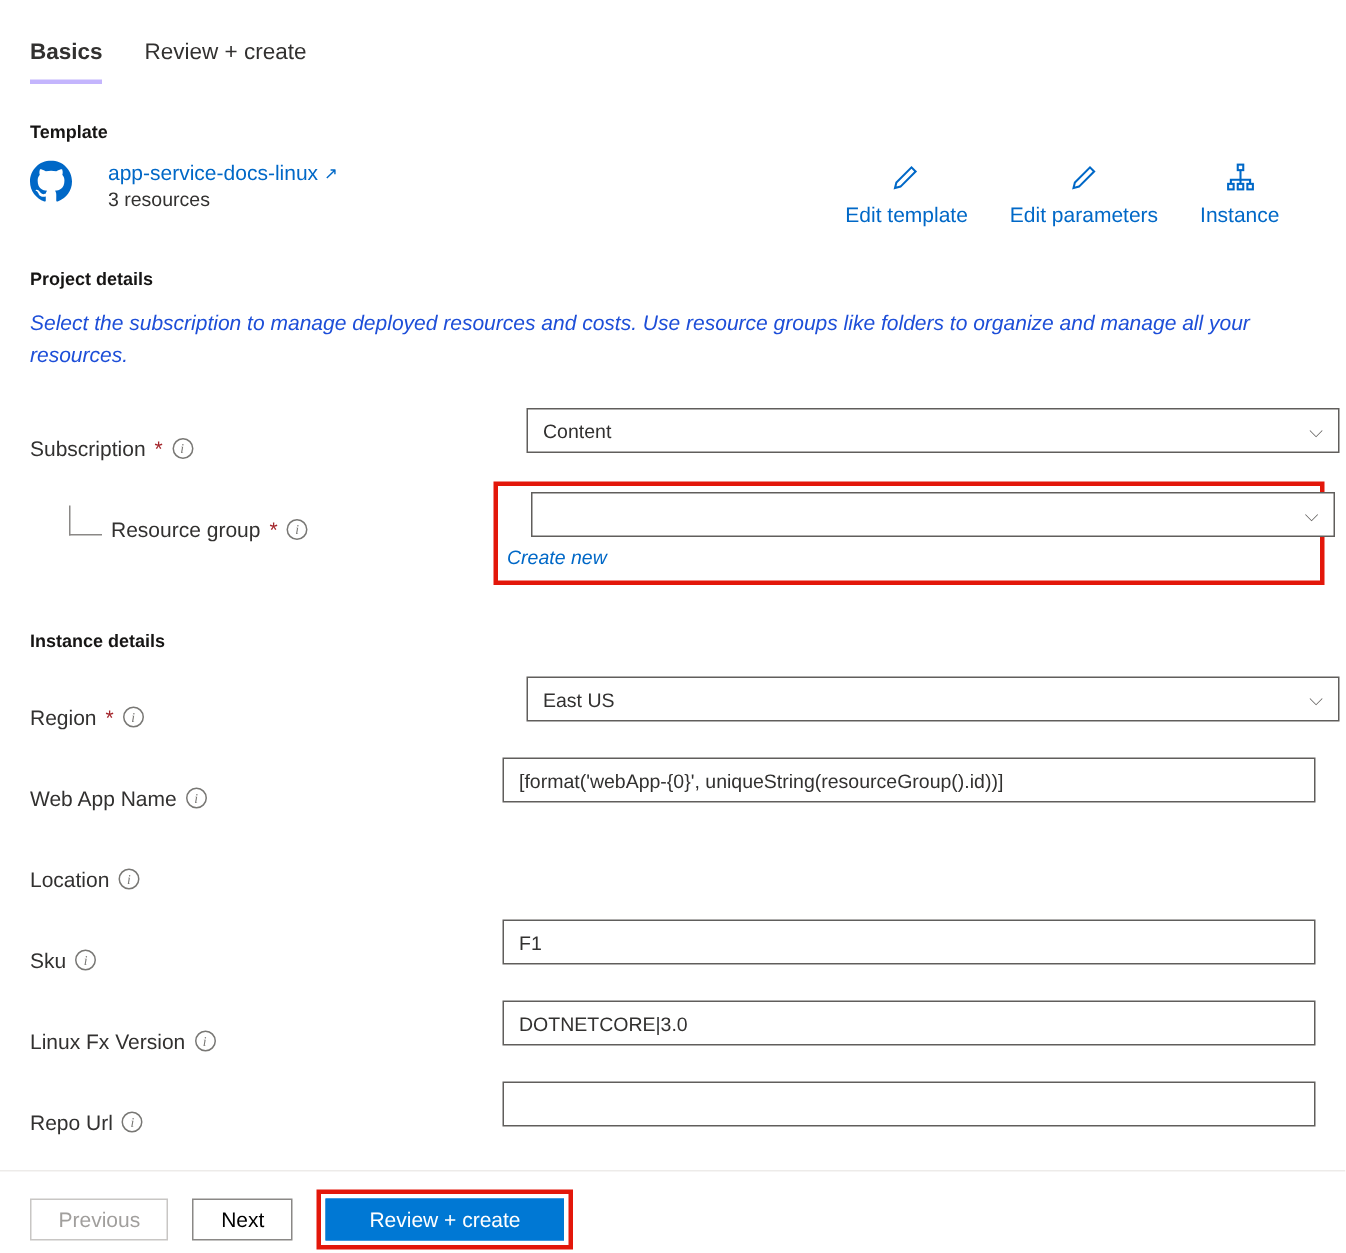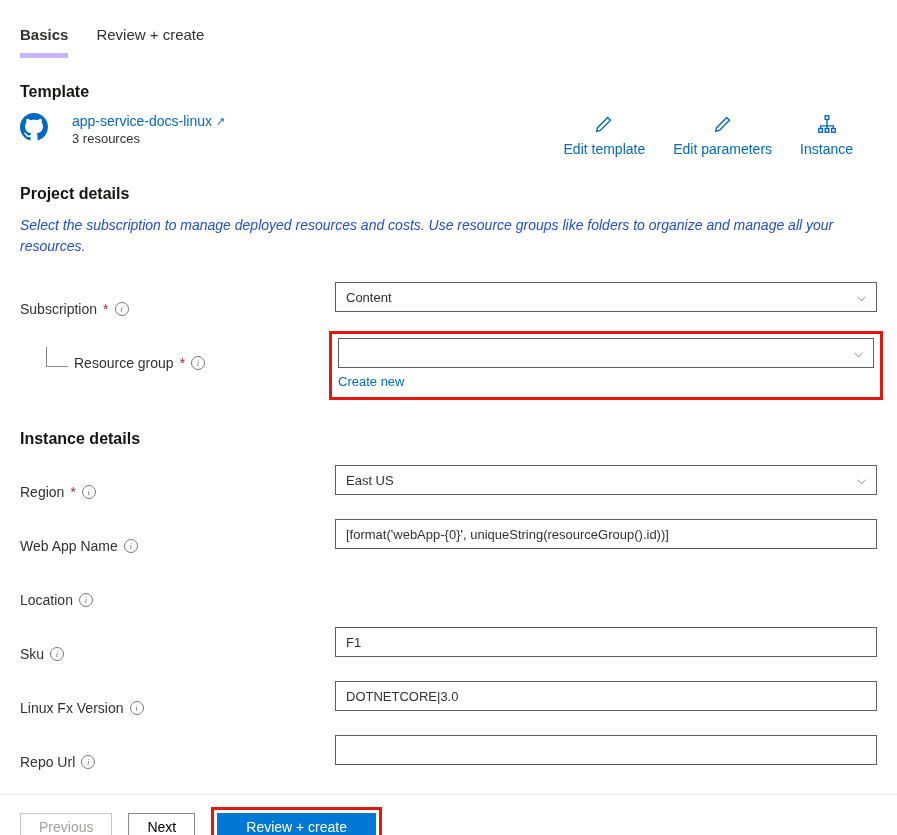--- a/index.html
+++ b/index.html
@@ -1,45 +1,45 @@
 <!DOCTYPE html>
 <html><head>
 <meta charset="utf-8">
 <style>
 * { box-sizing: border-box; margin: 0; padding: 0; }
 body { font-family: "Segoe UI", -apple-system, sans-serif; font-size: 14px; color: #323130; background: #fff; padding: 20px 20px 0 20px; width: 897px; }
 
 .tabs { display: flex; gap: 28px; border-bottom: 1px solid transparent; margin-bottom: 24px; }
 .tab { padding: 6px 0 10px 0; cursor: pointer; font-size: 15px; color: #323130; }
-.tab.active { font-weight: 600; border-bottom: 5px solid #c4b5fd; }
-
-.section-title { font-size: 16px; font-weight: 600; margin-bottom: 12px; color: #161514; }
+.tab.active { font-weight: 600; border-bottom: 3px solid #c4b5fd; }
+
+.section-title { font-size: 12px; font-weight: 600; margin-bottom: 12px; color: #161514; }
 .template-row { display: flex; align-items: flex-start; justify-content: space-between; margin-bottom: 28px; }
 .template-left { display: flex; gap: 24px; align-items: flex-start; }
 .gh-icon { width: 28px; height: 28px; }
 .template-info .link { color: #0068c7; font-size: 14px; display: inline-flex; align-items: center; gap: 4px; }
 .template-info .sub { color: #323130; font-size: 13px; margin-top: 2px; }
 .actions { display: flex; gap: 28px; margin-right: 24px; }
 .action { display: flex; flex-direction: column; align-items: center; gap: 6px; color: #0068c7; cursor: pointer; font-size: 14px; }
 .action svg { width: 22px; height: 22px; }
 
 .desc { color: #1d4ed8; font-size: 14px; line-height: 1.5; margin-bottom: 20px; max-width: 820px; font-style: italic; }
 
 .form-row { display: flex; align-items: center; margin-bottom: 14px; }
 .form-label { width: 315px; display: flex; align-items: center; gap: 6px; font-size: 14px; margin-top: 24px; }
 .form-label.indented { padding-left: 54px; position: relative; }
 .tree-line { position: absolute; left: 26px; top: -8px; width: 22px; height: 20px; border-left: 1px solid #8a8886; border-bottom: 1px solid #8a8886; }
 .req { color: #a4262c; }
 .info-icon { width: 14px; height: 14px; border: 1px solid #787774; border-radius: 50%; display: inline-flex; align-items: center; justify-content: center; font-size: 9px; color: #787774; font-style: italic; font-family: serif; cursor: help; line-height:1; }
 .form-control { flex: 1; max-width: 550px; }
 .select, .input { width: 100%; height: 30px; border: 1px solid #605e5c; background: #fff; padding: 0 10px; font-size: 13px; color: #323130; display: flex; align-items: center; justify-content: space-between; }
-.select { cursor: pointer; }
+.select { cursor: pointer; margin-left: 16px; }
 .chev { font-size: 12px; color: #605e5c; }
 .input { outline: none; }
-.link-small { color: #0068c7; font-size: 13px; margin-top: 6px; display: inline-block; cursor: pointer; }
+.link-small { color: #0068c7; font-size: 13px; margin-top: 6px; display: inline-block; cursor: pointer; font-style: italic; }
 
 .highlight-box { border: 3px solid #e3170a; padding: 4px 6px 8px 6px; margin-left: -6px; margin-right: -6px; }
 
 .section-break { margin-top: 30px; }
 
 .footer { border-top: 1px solid #edebe9; margin-top: 24px; padding: 12px 0; display: flex; gap: 16px; align-items: center; margin-left:-20px; margin-right:-20px; padding-left:20px;}
 .btn { height: 28px; padding: 0 18px; border: 1px solid #8a8886; background: #fff; font-size: 14px; cursor: pointer; font-family: inherit; }
 .btn:disabled { color: #a19f9d; border-color: #c8c6c4; cursor: default; }
 .btn-primary { background: #0078d4; color: #fff; border: 1px solid #0078d4; padding: 0 28px; font-weight: 400; }
 .btn-hl { border: 3px solid #e3170a; padding: 3px; display: inline-block; }

